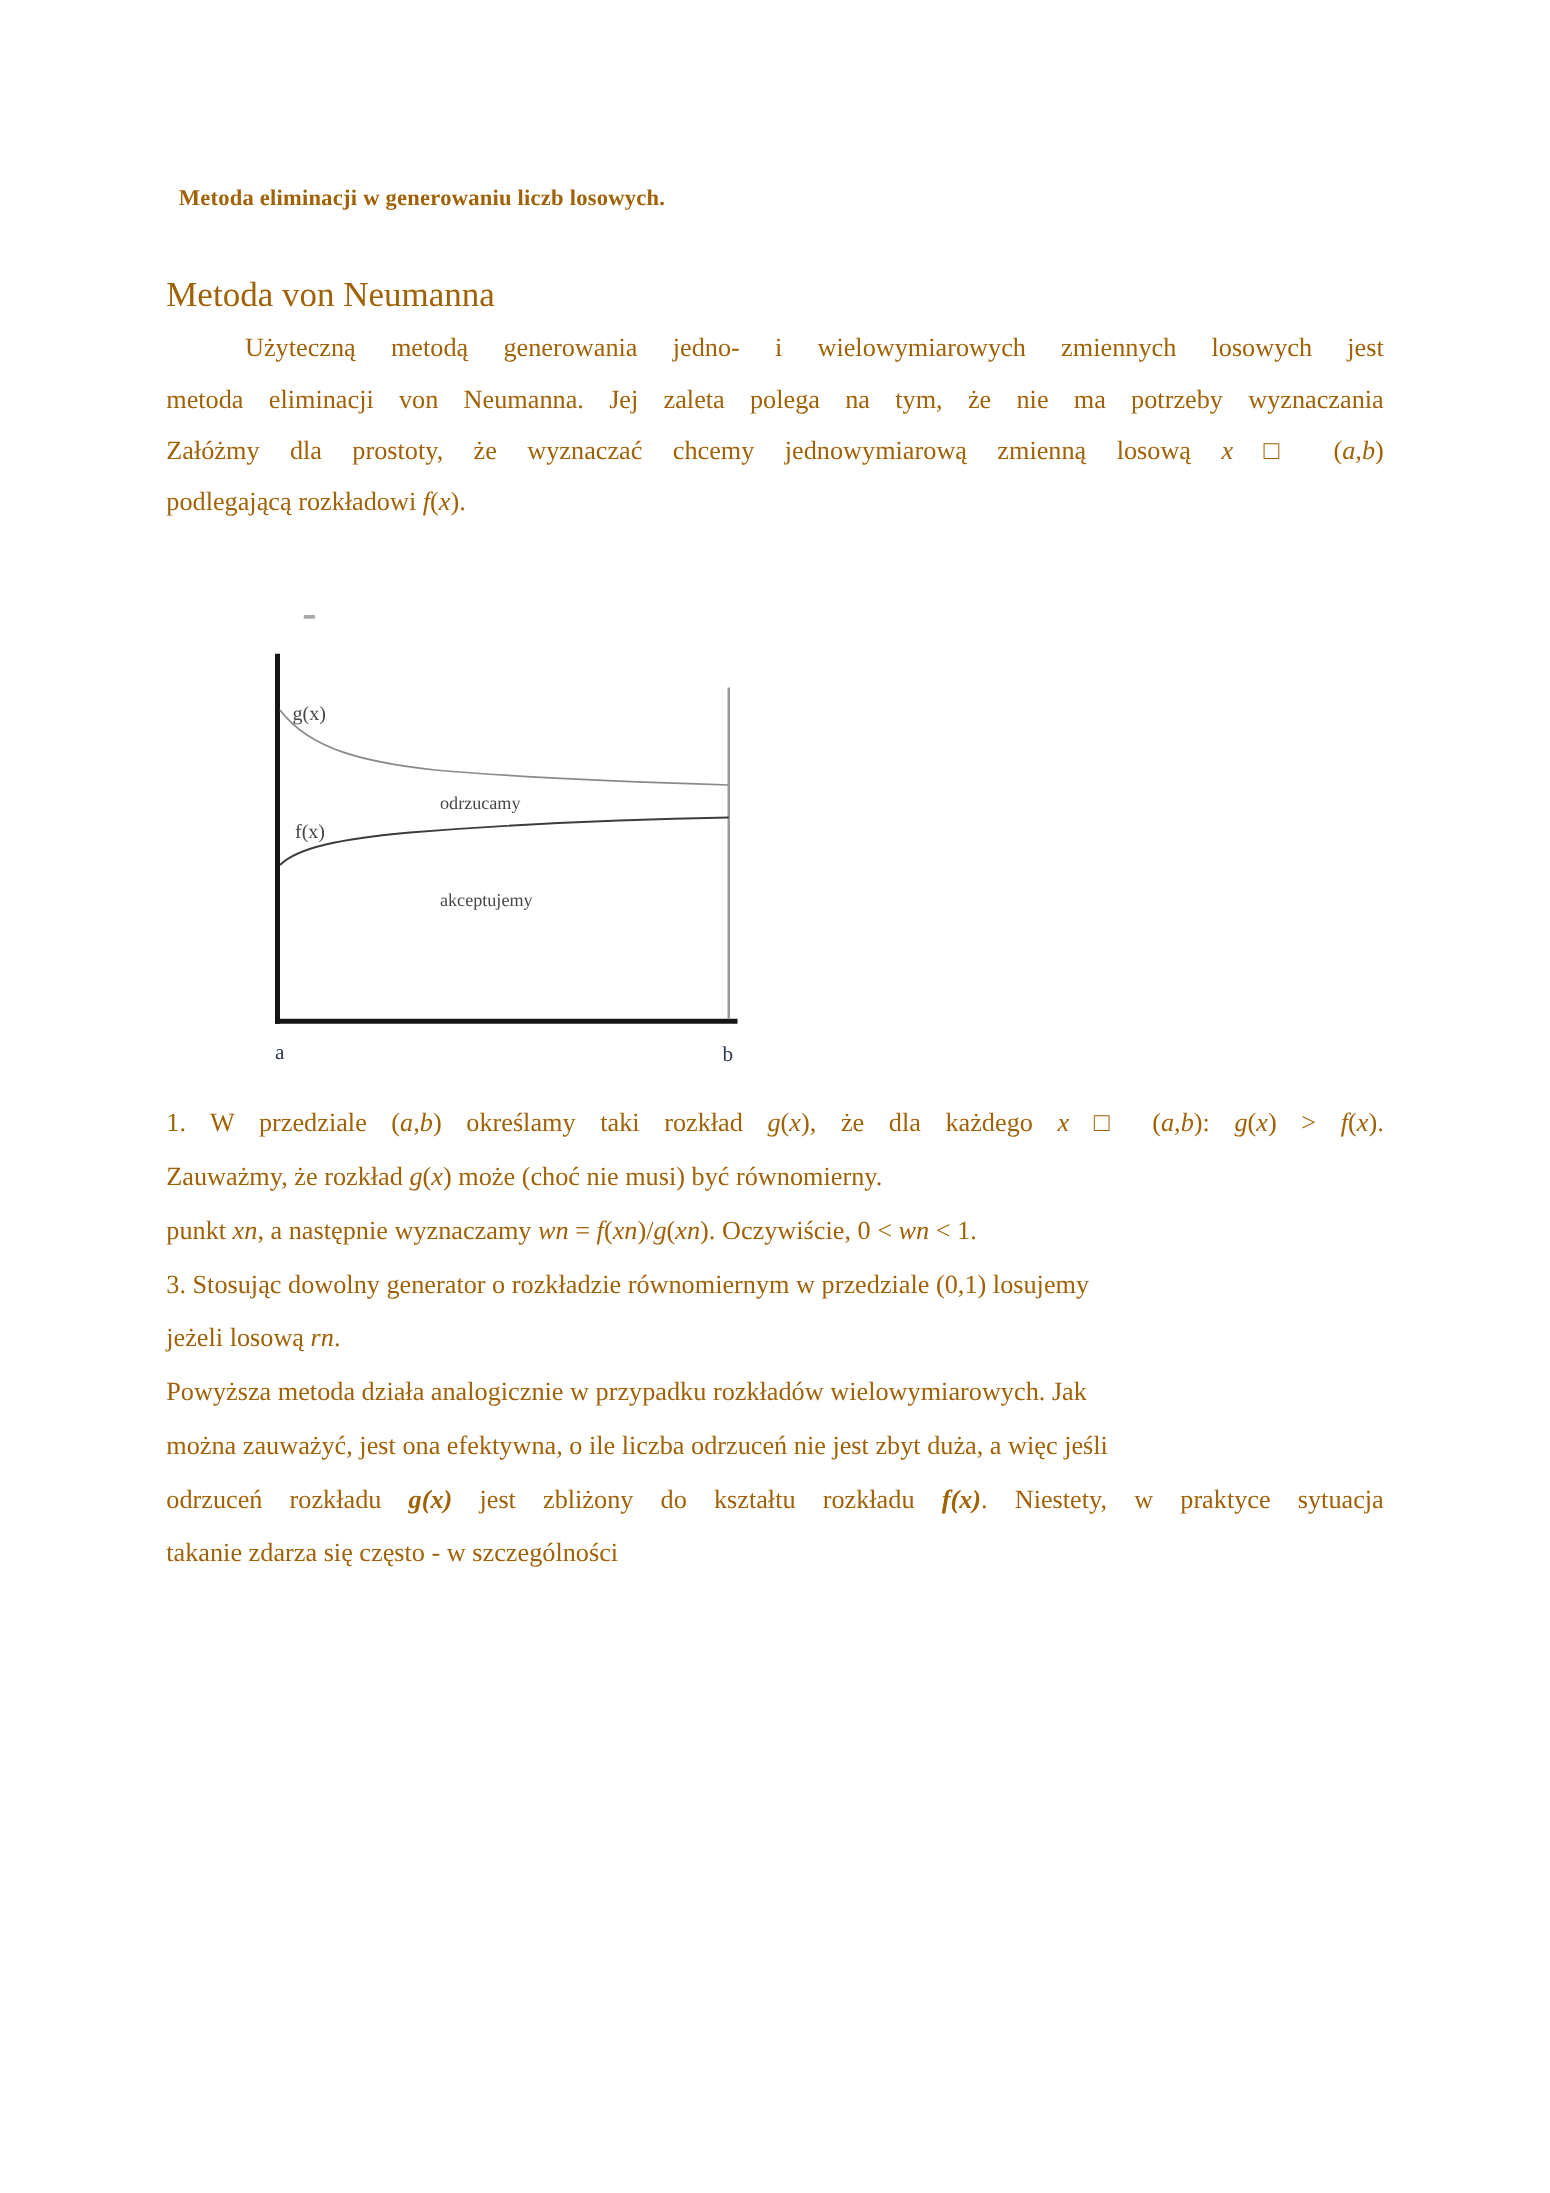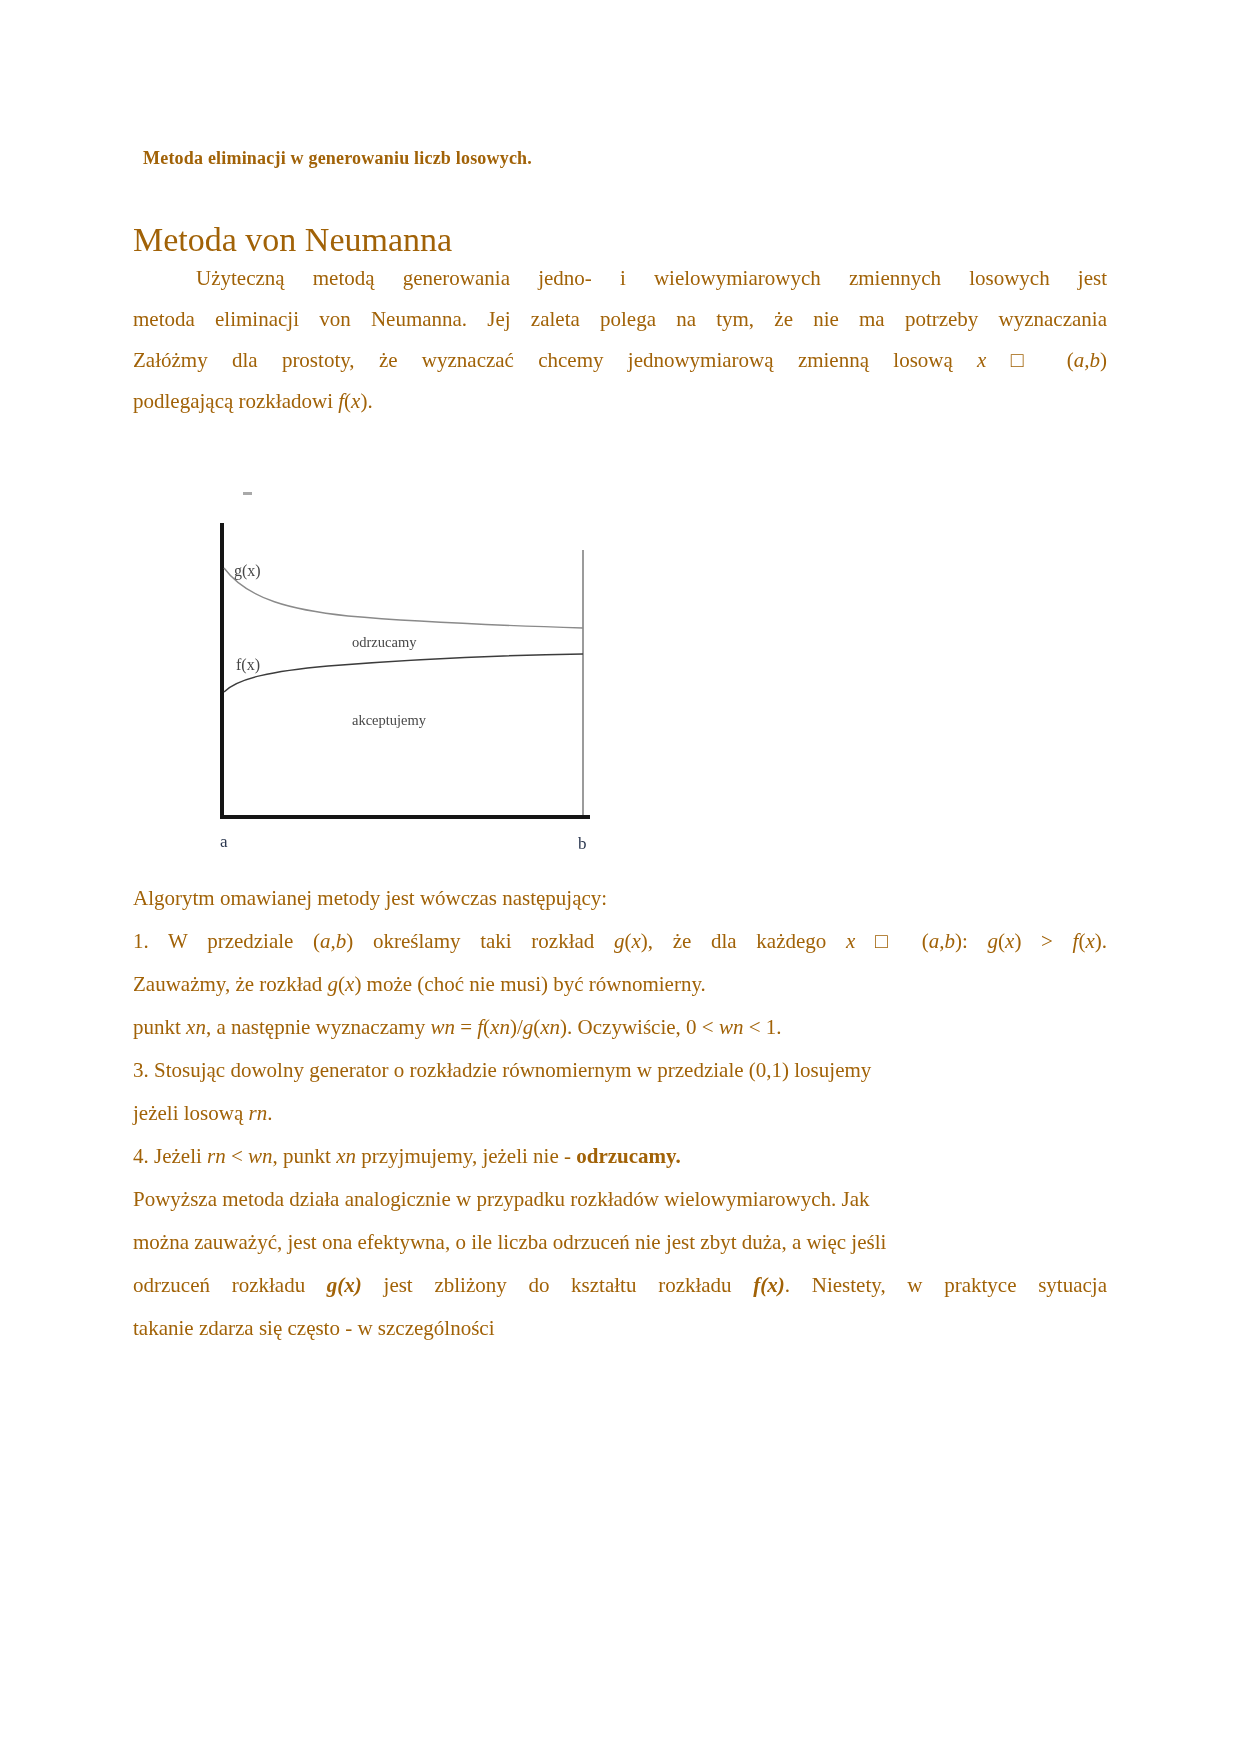--- a/index.html
+++ b/index.html
@@ -11,21 +11,21 @@
     color:#a16207;
     margin:0 auto;
     overflow:hidden;
   }
   .doc-title{
     position:absolute;left:143px;top:148px;
     font-size:18px;font-weight:bold;letter-spacing:.2px;
   }
   .section-heading{
     position:absolute;left:133px;top:221px;
-    font-size:34px;font-weight:normal;
+    font-size:28px;font-weight:normal;
   }
   .para{
     position:absolute;left:133px;width:974px;
     font-size:21px;
   }
   .para1{top:258px;line-height:41px;}
   .algo{top:877px;line-height:43px;}
   .tline{text-align:left;}
   .tline.just{text-align:justify;text-align-last:justify;}
   .figure{
@@ -68,26 +68,24 @@
       <text x="36" y="126" font-size="16" fill="#474747">g(x)</text>
       <text x="38" y="220" font-size="16" fill="#474747">f(x)</text>
       <text x="154" y="197" font-size="14.5" fill="#474747">odrzucamy</text>
       <text x="154" y="275" font-size="14.5" fill="#474747">akceptujemy</text>
       <text x="22" y="397" font-size="17" fill="#2c3850">a</text>
       <text x="380" y="399" font-size="17" fill="#2c3850">b</text>
     </svg>
   </div>
 
   <div class="para algo">
-      <div class="tline"><span>Algorytm omawianej metody jest wówczas następujący:</span></div>
       <div class="tline just"><span>1. W przedziale (</span><span style="font-style: italic;">a,b</span><span>) określamy taki rozkład </span><span style="font-style: italic;">g</span><span>(</span><span style="font-style: italic;">x</span><span>), że dla każdego </span><span style="font-style: italic;">x</span><span> □ (</span><span style="font-style: italic;">a,b</span><span>): </span><span style="font-style: italic;">g</span><span>(</span><span style="font-style: italic;">x</span><span>) &gt; </span><span style="font-style: italic;">f</span><span>(</span><span style="font-style: italic;">x</span><span>).</span></div>
       <div class="tline"><span>Zauważmy, że rozkład </span><span style="font-style: italic;">g</span><span>(</span><span style="font-style: italic;">x</span><span>) może (choć nie musi) być równomierny.</span></div>
       <div class="tline"><span>punkt </span><span style="font-style: italic;">xn</span><span>, a następnie wyznaczamy </span><span style="font-style: italic;">wn</span><span> = </span><span style="font-style: italic;">f</span><span>(</span><span style="font-style: italic;">xn</span><span>)/</span><span style="font-style: italic;">g</span><span>(</span><span style="font-style: italic;">xn</span><span>). Oczywiście, 0 &lt; </span><span style="font-style: italic;">wn</span><span> &lt; 1.</span></div>
       <div class="tline"><span>3. Stosując dowolny generator o rozkładzie równomiernym w przedziale (0,1) losujemy</span></div>
       <div class="tline"><span>jeżeli losową </span><span style="font-style: italic;">rn</span><span>.</span></div>
-      <div class="tline"><span>4. Jeżeli </span><span style="font-style: italic;">rn</span><span> &lt; </span><span style="font-style: italic;">wn</span><span>, punkt </span><span style="font-style: italic;">xn</span><span> przyjmujemy, jeżeli nie - </span><span style="font-weight: bold;">odrzucamy.</span></div>
       <div class="tline"><span>Powyższa metoda działa analogicznie w przypadku rozkładów wielowymiarowych. Jak</span></div>
       <div class="tline"><span>można zauważyć, jest ona efektywna, o ile liczba odrzuceń nie jest zbyt duża, a więc jeśli</span></div>
       <div class="tline just"><span>odrzuceń rozkładu </span><span style="font-style: italic; font-weight: bold;">g(x)</span><span> jest zbliżony do kształtu rozkładu </span><span style="font-style: italic; font-weight: bold;">f(x)</span><span>. Niestety, w praktyce sytuacja</span></div>
       <div class="tline"><span>takanie zdarza się często - w szczególności</span></div>
     </div>
 
 </div>
 
 </body></html>

